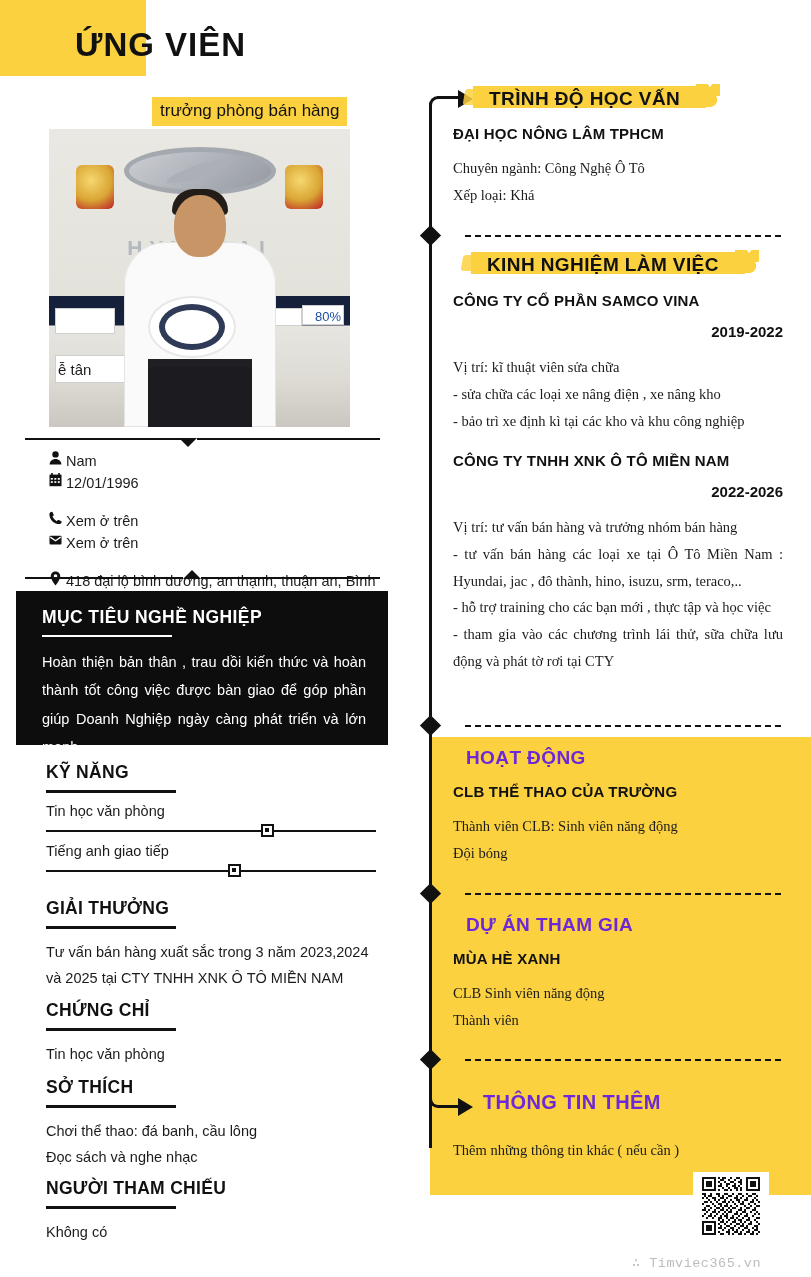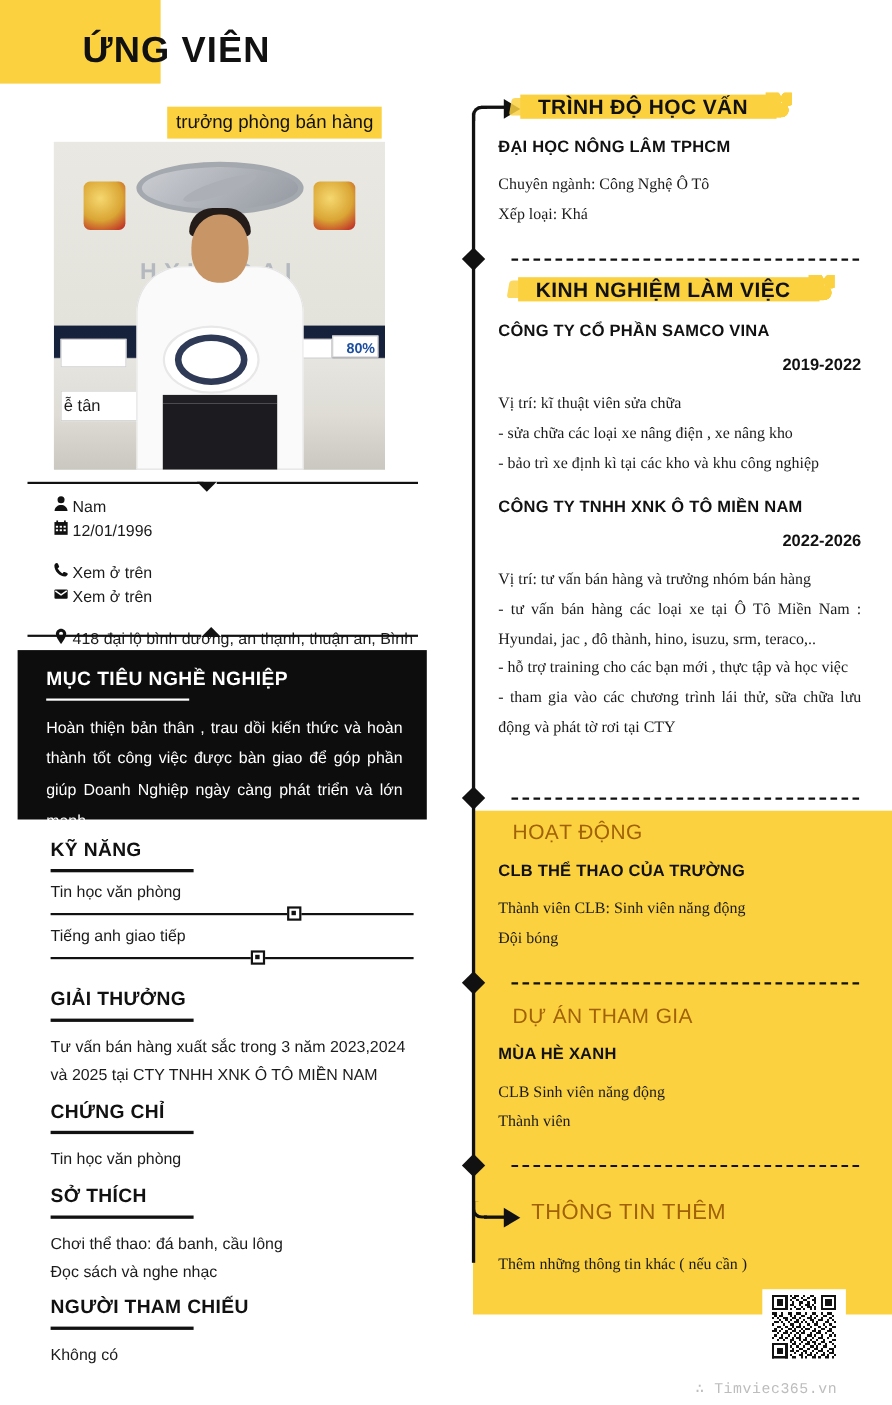--- a/index.html
+++ b/index.html
@@ -91,21 +91,21 @@
   .ph-fan::after{ content:""; position:absolute; left:50%; top:50%;
             transform:translate(-50%,-50%); width:54px; height:34px; border-radius:50%;
             border:6px solid #2f3a56; }
   .ph-sign{ position:absolute; background:#fff; border:1px solid #cfcfcf; }
   .ph-sign.s1{ left:2%; top:60%; width:60px; height:26px; }
   .ph-sign.s2{ left:2%; top:76%; width:70px; height:28px; }
   .ph-sign.s3{ right:16%; top:60%; width:48px; height:18px; }
   .ph-sign.s4{ right:2%; top:59%; width:42px; height:20px; }
   .ph-sign-txt{ position:absolute; left:3%; top:78%; font-size:15px; color:#1d1d1d;
             font-weight:400; }
-  .ph-80{ position:absolute; right:3%; top:60.5%; font-size:13px; font-weight:700; color:#1d4fa0;margin-left:44px; }
+  .ph-80{ position:absolute; right:3%; top:60.5%; font-size:13px; font-weight:400; color:#1d4fa0;margin-left:44px; }
 
   
   .lrule { position:absolute; height:2px; background:#111; }
   .tri-down {
     position:absolute; width:0; height:0;
     border-left:9px solid transparent; border-right:9px solid transparent;
     border-top:9px solid #111;
   }
   .tri-up {
     position:absolute; width:0; height:0;
@@ -218,21 +218,21 @@
     position:relative; z-index:1;
     font-size:19px; font-weight:700; letter-spacing:.4px; color:#111;
     white-space:nowrap;
     text-align:center;
   }
   .rsub { font-size:15px; font-weight:700; color:#111; letter-spacing:.2px; }
   .rdate { font-size:15px; font-weight:700; color:#111; text-align:right; }
   .rtext { font-size:14.5px; color:#1b1b1b; line-height:1.85;font-family:Liberation Serif, serif; }
   .rtext.just { text-align:justify; }
   .ryellow-head {
-    font-size:19px; font-weight:400; letter-spacing:.4px; color:#a16207;
+    font-size:19px; font-weight:700; letter-spacing:.4px; color:#6d28d9;
   }
 
   
   .qr-box {
     position:absolute; left:693px; top:1172px;
     width:76px; height:68px; background:#fff;
     padding:5px;
   }
   .qr { width:100%; height:100%; display:block; }
   .watermark {

